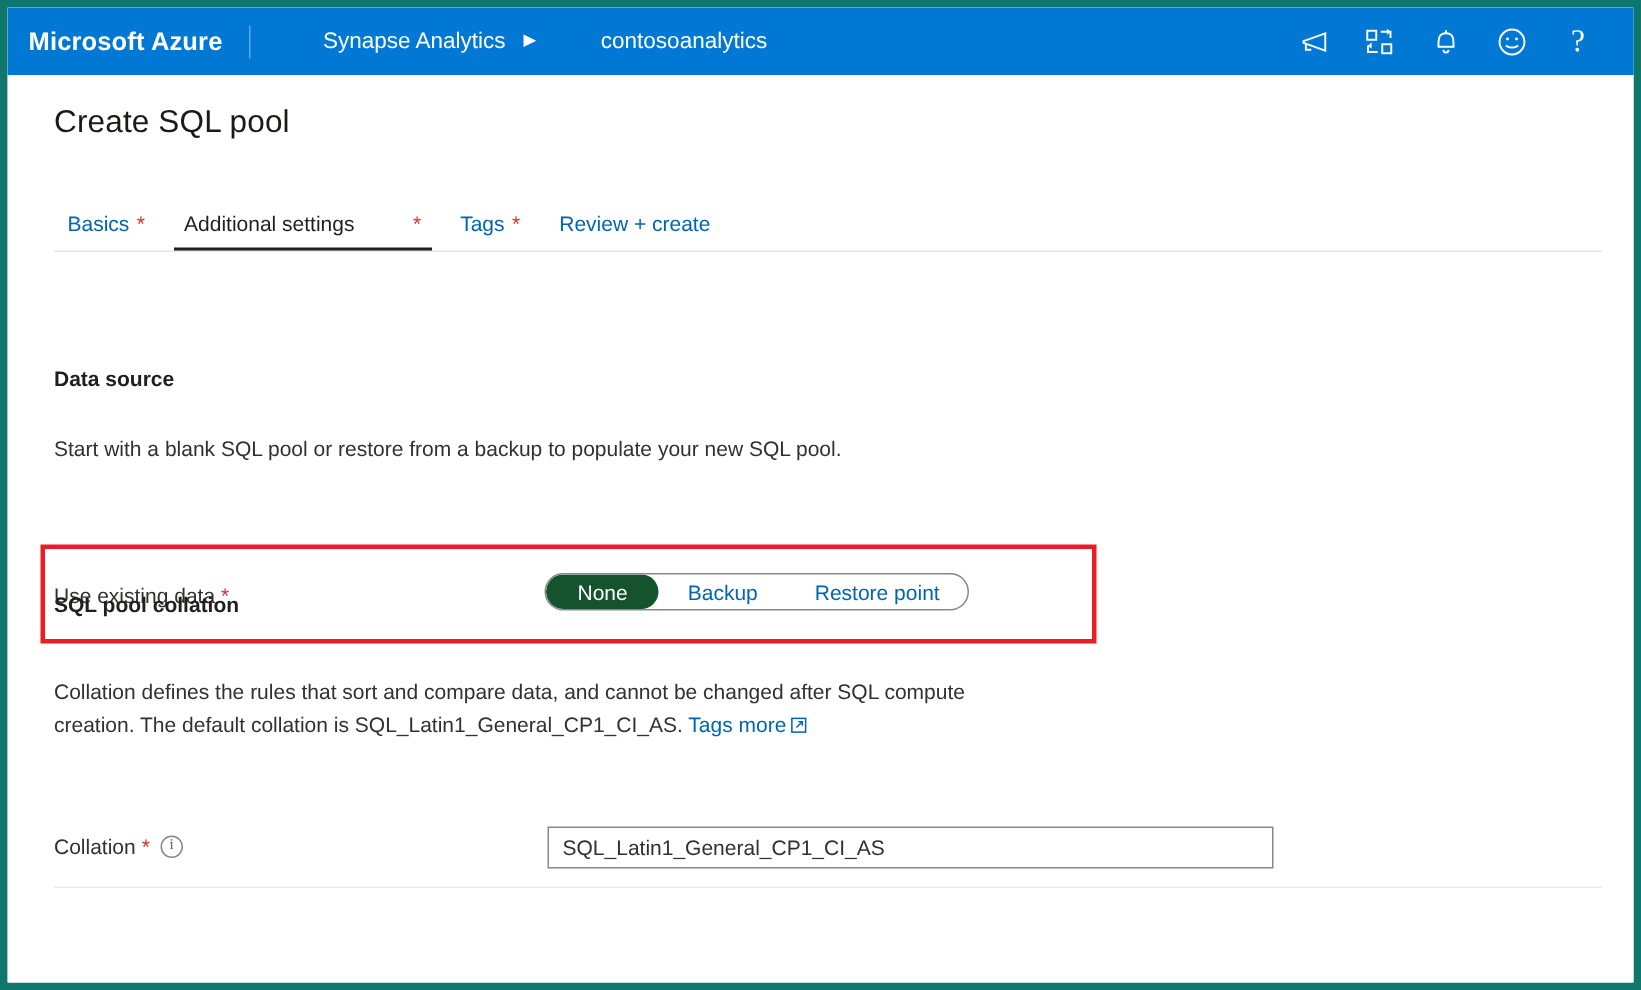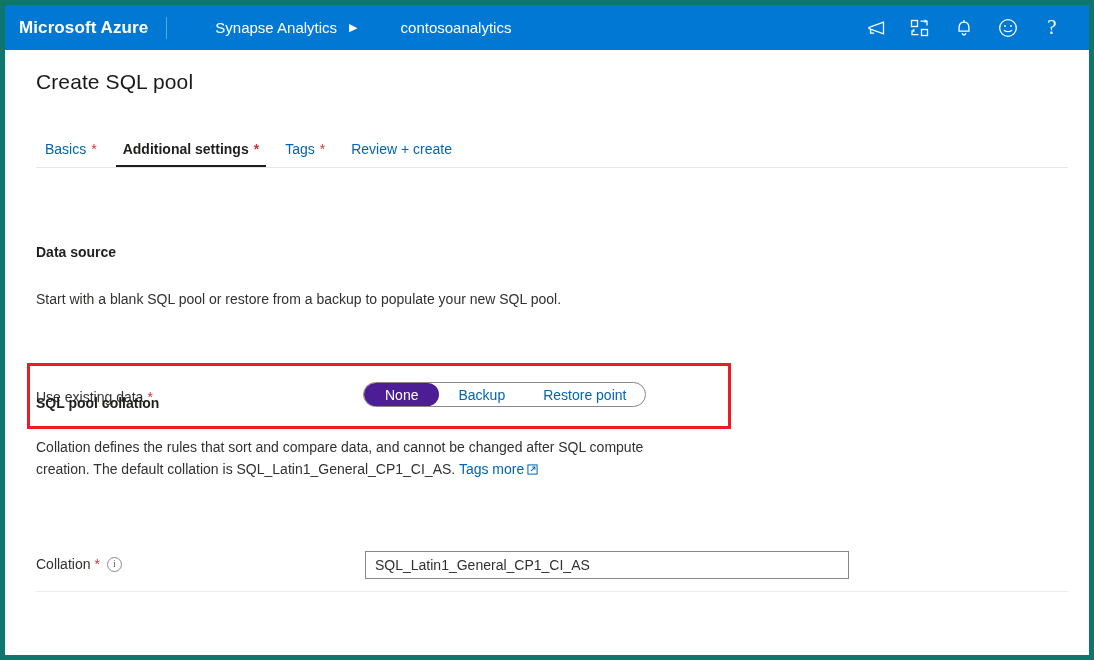--- a/index.html
+++ b/index.html
@@ -128,21 +128,22 @@
   }
   .tab:first-child { padding-left: 9px; }
   .tab .req {
     color: #d13438;
     margin-left: 5px;
     font-size: 14px;
     line-height: 1;
   }
   .tab.active {
     color: #201f1e;
-    font-weight: bold;
+    font-weight: normal;
+    gap: 34px;
   }
   .tab.active::after {
     content: "";
     position: absolute;
     left: 6px; right: 6px;
     bottom: 0;
     height: 3px;
     background: #201f1e;
   }
   .tabs-rule {
@@ -172,21 +173,21 @@
 
   .para {
     position: absolute;
     left: 31px;
     font-size: 14px;
     color: #323130;
     line-height: 22px;
   }
   .para.blank-pool { top: 238px; }
   .para.collation-desc {
-    top: 386px;
+    top: 400px;
     width: 820px;
   }
   .link {
     color: #0065b3;
     text-decoration: none;
     cursor: pointer;
   }
   .ext-icon {
     display: inline-block;
     vertical-align: -1px;
@@ -260,21 +261,21 @@
     height: 100%;
     display: flex;
     align-items: center;
     justify-content: center;
     padding: 0 19px;
     cursor: pointer;
     white-space: nowrap;
     border-radius: 13px;
   }
   .choice.selected {
-    background: #4c1d95;
+    background: #14532d;
     color: #ffffff;
     padding: 4px 21px;
   }
 
   
   .field-row.collation {
     left: 31px; top: 500px;
     width: 300px;
     height: 28px;
   }

